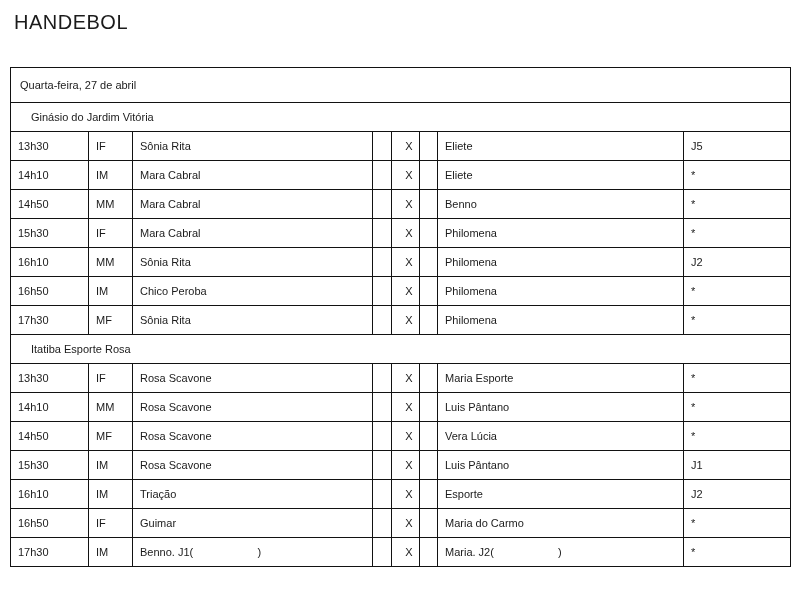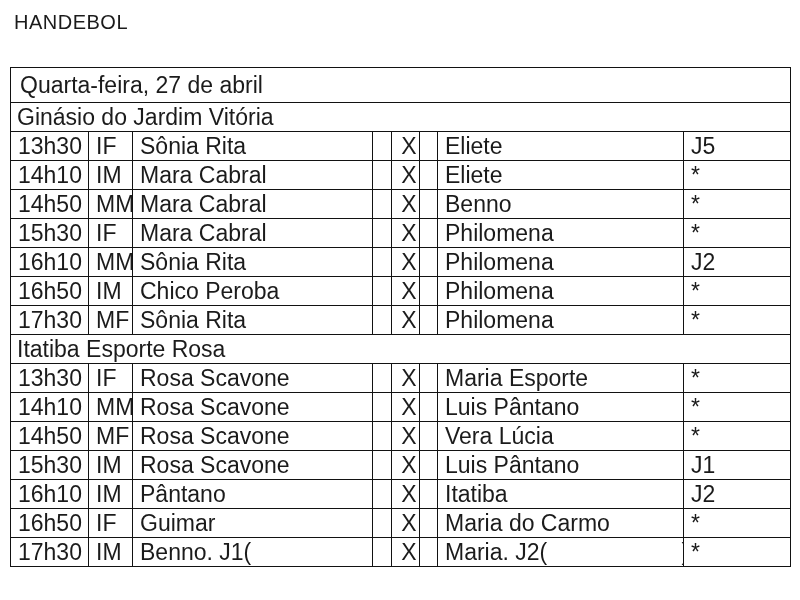--- a/index.html
+++ b/index.html
@@ -20,31 +20,31 @@
     letter-spacing: 0.5px;
     color: #1b1b1b;
   }
   table.schedule {
     position: absolute;
     left: 10px;
     top: 67px;
     width: 780px;
     border-collapse: collapse;
     table-layout: fixed;
-    font-size: 23px;
+    font-size: 11px;
   }
   table.schedule td {
     border: 1.5px solid #121212;
     padding: 0 0 0 7px;
     vertical-align: middle;
     white-space: pre;
     overflow: hidden;
   }
   tr.r-date td { height: 34px; padding-left: 9px; }
-  tr.r-venue td { height: 28px; padding-left: 6px; }
+  tr.r-venue td { height: 28px; padding-left: 20px; }
   tr.r-match td { height: 28px; }
   td.c-x { text-align: center; padding: 0; }
   td.c-gap { padding: 0; }
 </style>
 </head>
 <body>
 
 <div class="page">
 
   <div class="doc-title">HANDEBOL</div>
@@ -181,25 +181,25 @@
         <td class="c-team">Rosa Scavone</td>
         <td class="c-gap"></td>
         <td class="c-x">X</td>
         <td class="c-gap"></td>
         <td class="c-team">Luis Pântano</td>
         <td class="c-note">J1</td>
       </tr>
       <tr class="r-match">
         <td class="c-time">16h10</td>
         <td class="c-cat">IM</td>
-        <td class="c-team">Pântano</td>
-        <td class="c-gap"></td>
-        <td class="c-x">X</td>
-        <td class="c-gap"></td>
-        <td class="c-team">Itatiba</td>
+        <td class="c-team">Triação</td>
+        <td class="c-gap"></td>
+        <td class="c-x">X</td>
+        <td class="c-gap"></td>
+        <td class="c-team">Esporte</td>
         <td class="c-note">J2</td>
       </tr>
       <tr class="r-match">
         <td class="c-time">16h50</td>
         <td class="c-cat">IF</td>
         <td class="c-team">Guimar</td>
         <td class="c-gap"></td>
         <td class="c-x">X</td>
         <td class="c-gap"></td>
         <td class="c-team">Maria do Carmo</td>

